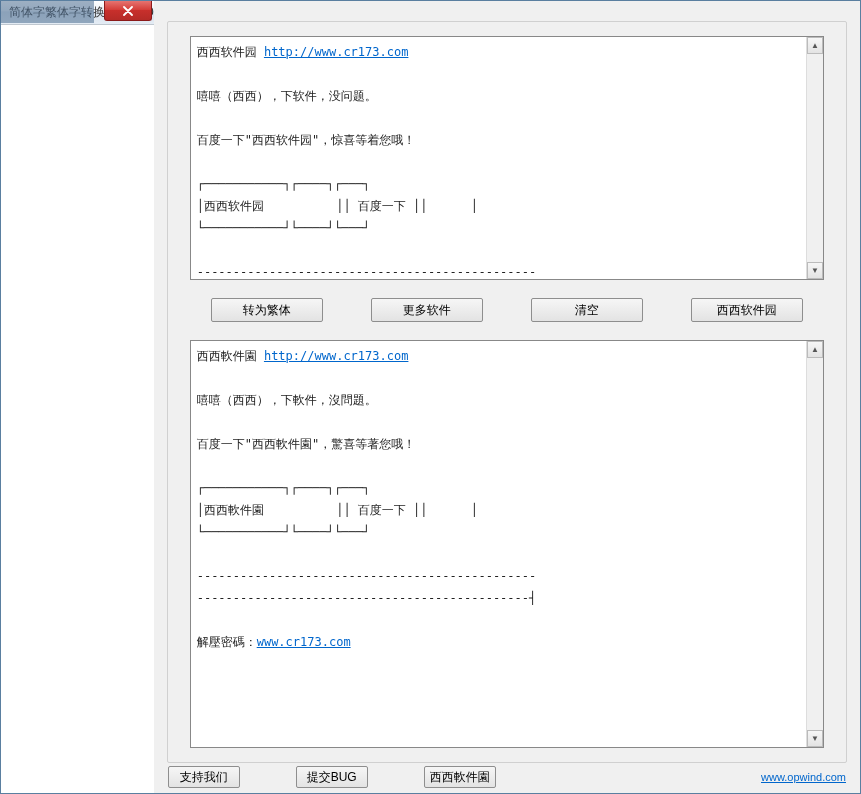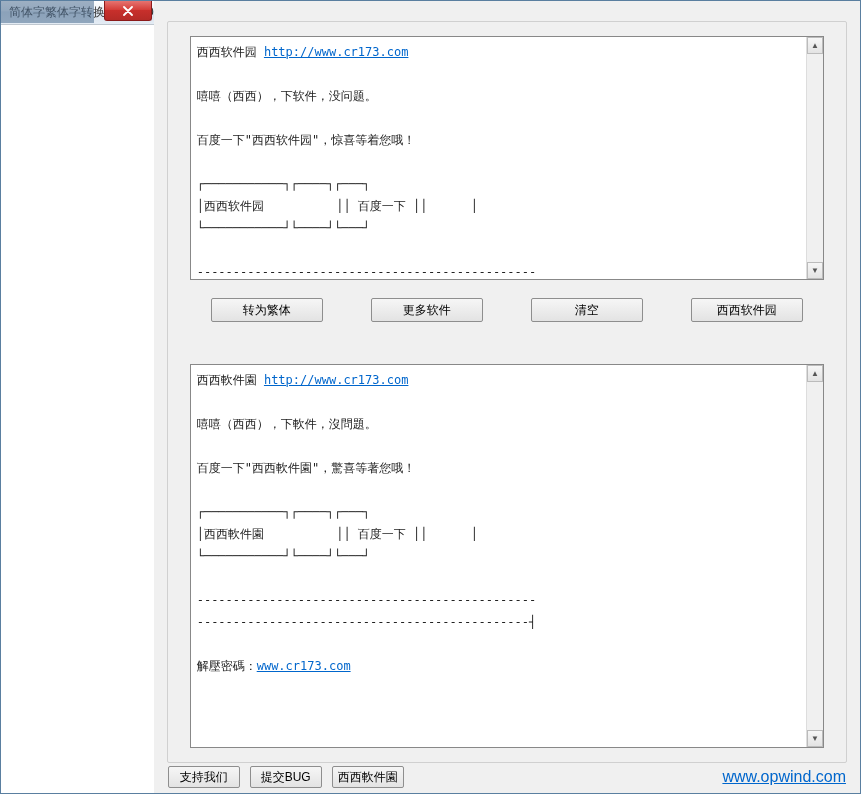--- a/index.html
+++ b/index.html
@@ -66,21 +66,21 @@
     border-radius: 2px;
   }
   .textarea-wrap {
     position: absolute;
     left: 22px; right: 22px;
     border: 1px solid #888;
     background: #fff;
     overflow: hidden;
   }
   .textarea-wrap.top { top: 14px; height: 244px; }
-  .textarea-wrap.bottom { top: 318px; bottom: 14px; margin-top: 24px; }
+  .textarea-wrap.bottom { top: 318px; bottom: 14px; }
 
   .textarea-content {
     position: absolute;
     left: 0; right: 17px; top: 0; bottom: 0;
     padding: 4px 6px;
     font-family: "SimSun", monospace;
     font-size: 12px;
     line-height: 22px;
     color: #222;
     white-space: pre;
@@ -125,31 +125,31 @@
     font-size: 12px;
     font-family: inherit;
     cursor: pointer;
     padding: 0;
   }
 
   .bottom-bar {
     position: absolute;
     left: 14px; right: 14px; bottom: 4px;
     height: 24px;
-    display: flex; align-items: center;
+    display: flex; align-items: center; gap: 46px;
   }
   .bottom-bar .win-btn.small {
     width: 72px; height: 22px; margin-right: 10px;
   }
   .bottom-link {
     margin-left: auto;
     color: #0066cc;
     text-decoration: underline;
     cursor: pointer;
-    font-size: 16px;
+    font-size: 11px;
   }
 </style>
 </head>
 <body>
 
 <div class="window">
 
   <div class="titlebar">
     <span class="title">简体字繁体字转换工具V1.0</span>
     <div class="blur-region"></div>

